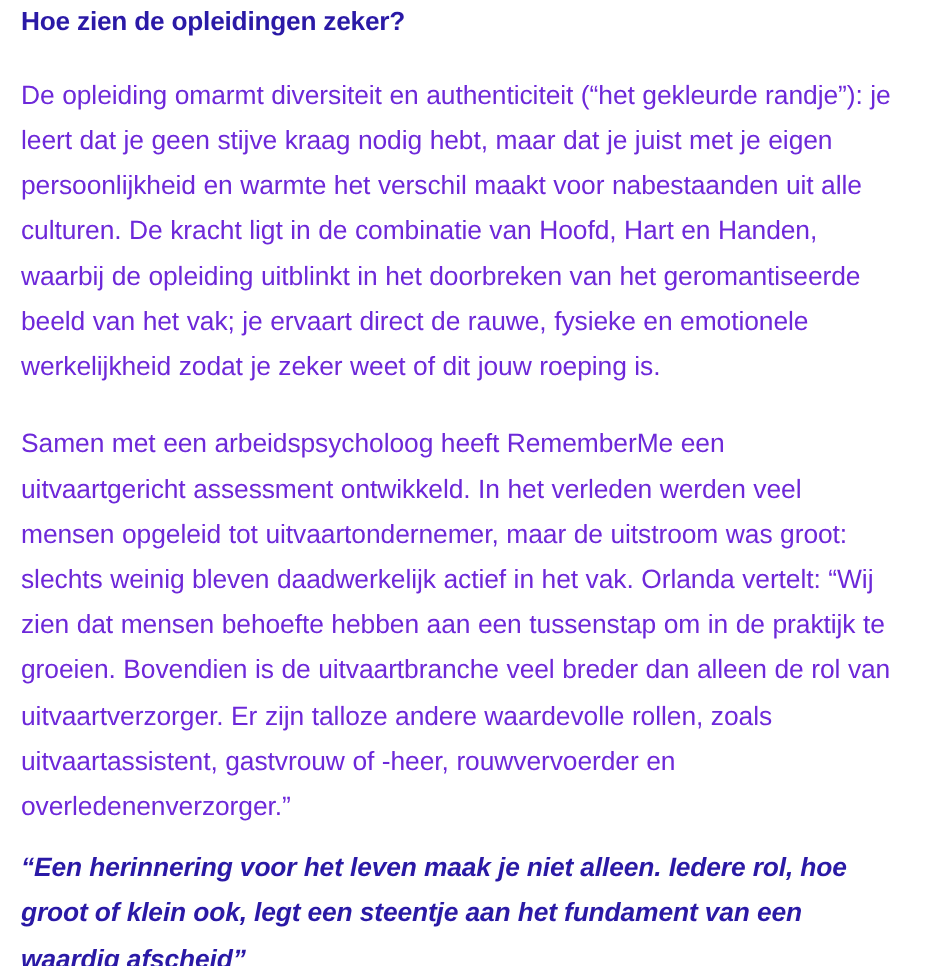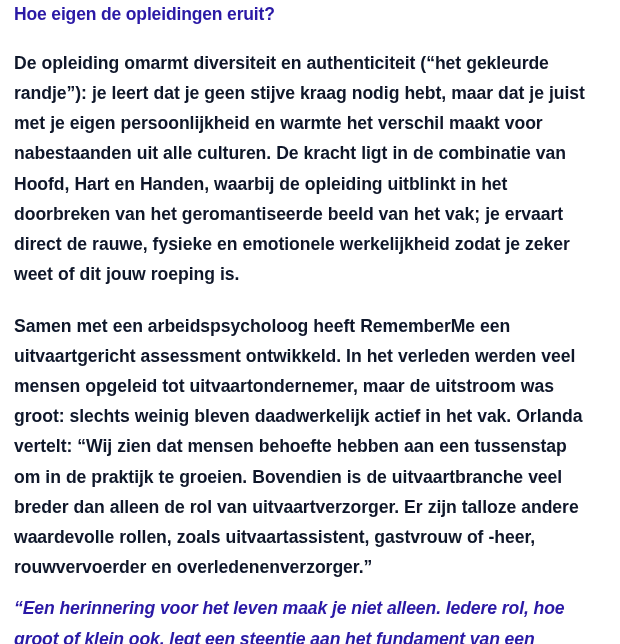--- a/index.html
+++ b/index.html
@@ -28,24 +28,24 @@
     font-size: 17.5px;
     font-weight: 700;
     line-height: 1.25;
     letter-spacing: -0.15px;
     color: #2A19A6;
   }
 
   .body-paragraph {
     margin: 0 0 21px 0;
     font-size: 17.6px;
-    font-weight: 700;
+    font-weight: 400;
     line-height: 30.2px;
     letter-spacing: -0.05px;
-    color: #0f172a;
+    color: #6d28d9;
     word-spacing: 0.2px;
   }
 
   .body-paragraph:last-of-type {
     margin-bottom: 0;
   }
 
   .pull-quote {
     margin: 0;
     padding: 0;
@@ -60,21 +60,21 @@
 
   .quote-gap {
     height: 11px;
   }
 </style>
 </head>
 <body>
 
 <div class="article">
 
-  <h2 class="section-heading">Hoe eigen de opleidingen eruit?</h2>
+  <h2 class="section-heading">Hoe zien de opleidingen zeker?</h2>
 
   <p class="body-paragraph">De opleiding omarmt diversiteit en authenticiteit (“het gekleurde randje”): je leert dat je geen stijve kraag nodig hebt, maar dat je juist met je eigen persoonlijkheid en warmte het verschil maakt voor nabestaanden uit alle culturen. De kracht ligt in de combinatie van Hoofd, Hart en Handen, waarbij de opleiding uitblinkt in het doorbreken van het geromantiseerde beeld van het vak; je ervaart direct de rauwe, fysieke en emotionele werkelijkheid zodat je zeker weet of dit jouw roeping is.</p>
 
   <p class="body-paragraph">Samen met een arbeidspsycholoog heeft RememberMe een uitvaartgericht assessment ontwikkeld. In het verleden werden veel mensen opgeleid tot uitvaartondernemer, maar de uitstroom was groot: slechts weinig bleven daadwerkelijk actief in het vak. Orlanda vertelt: “Wij zien dat mensen behoefte hebben aan een tussenstap om in de praktijk te groeien. Bovendien is de uitvaartbranche veel breder dan alleen de rol van uitvaartverzorger. Er zijn talloze andere waardevolle rollen, zoals uitvaartassistent, gastvrouw of -heer, rouwvervoerder en overledenenverzorger.”</p>
 
   <div class="quote-gap"></div>
 
   <blockquote class="pull-quote">“Een herinnering voor het leven maak je niet alleen. Iedere rol, hoe groot of klein ook, legt een steentje aan het fundament van een waardig afscheid”</blockquote>
 
 </div>

